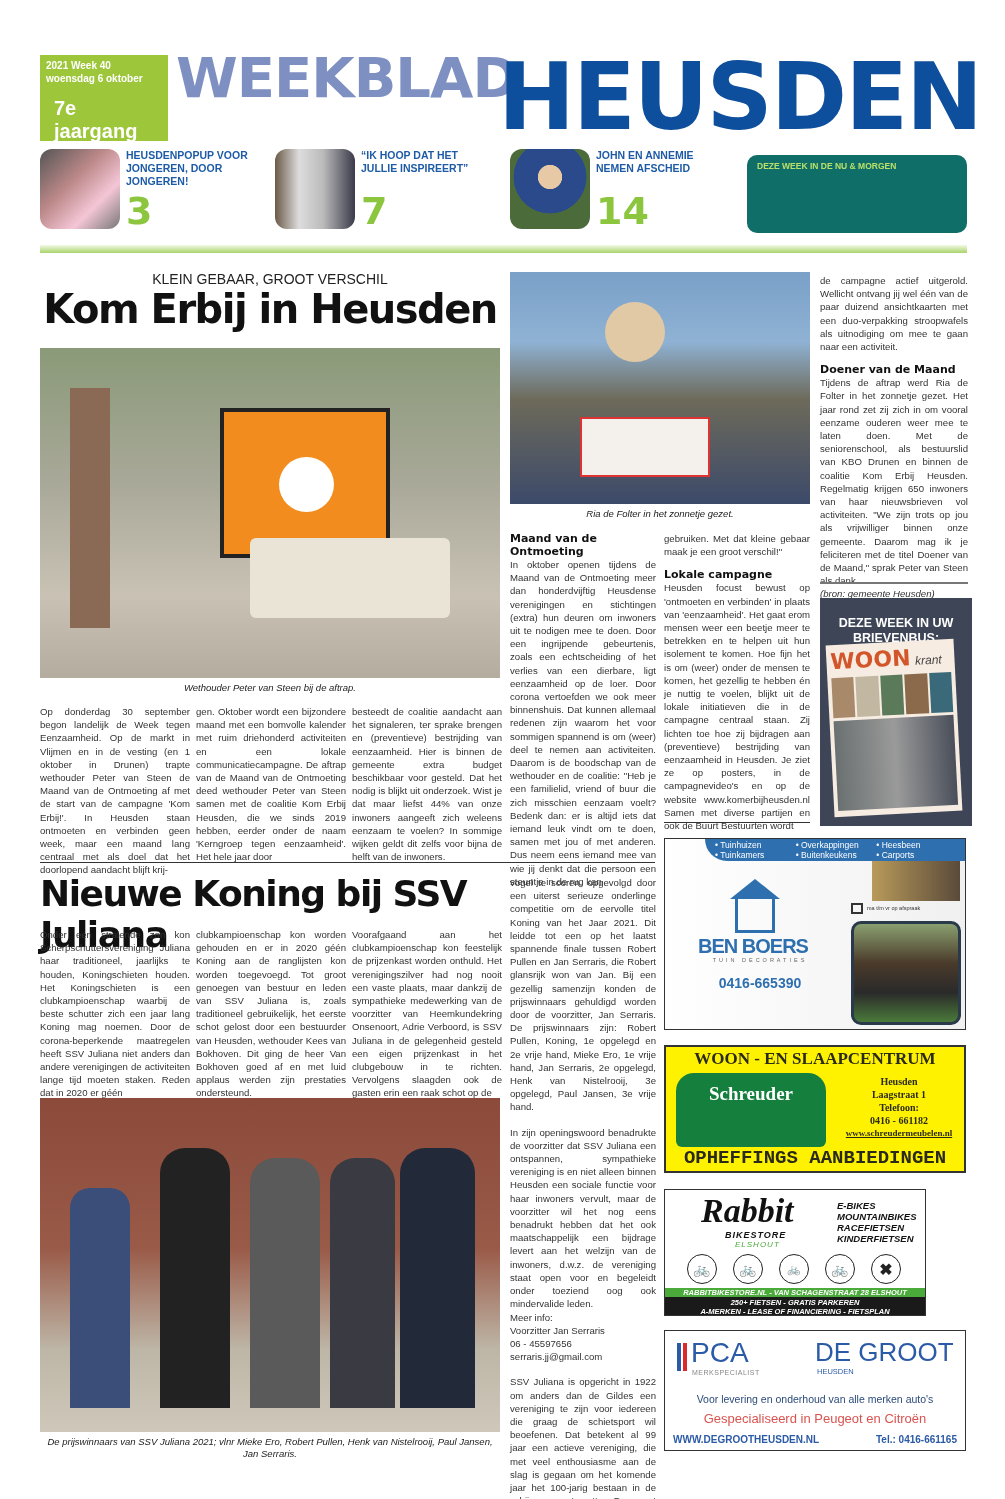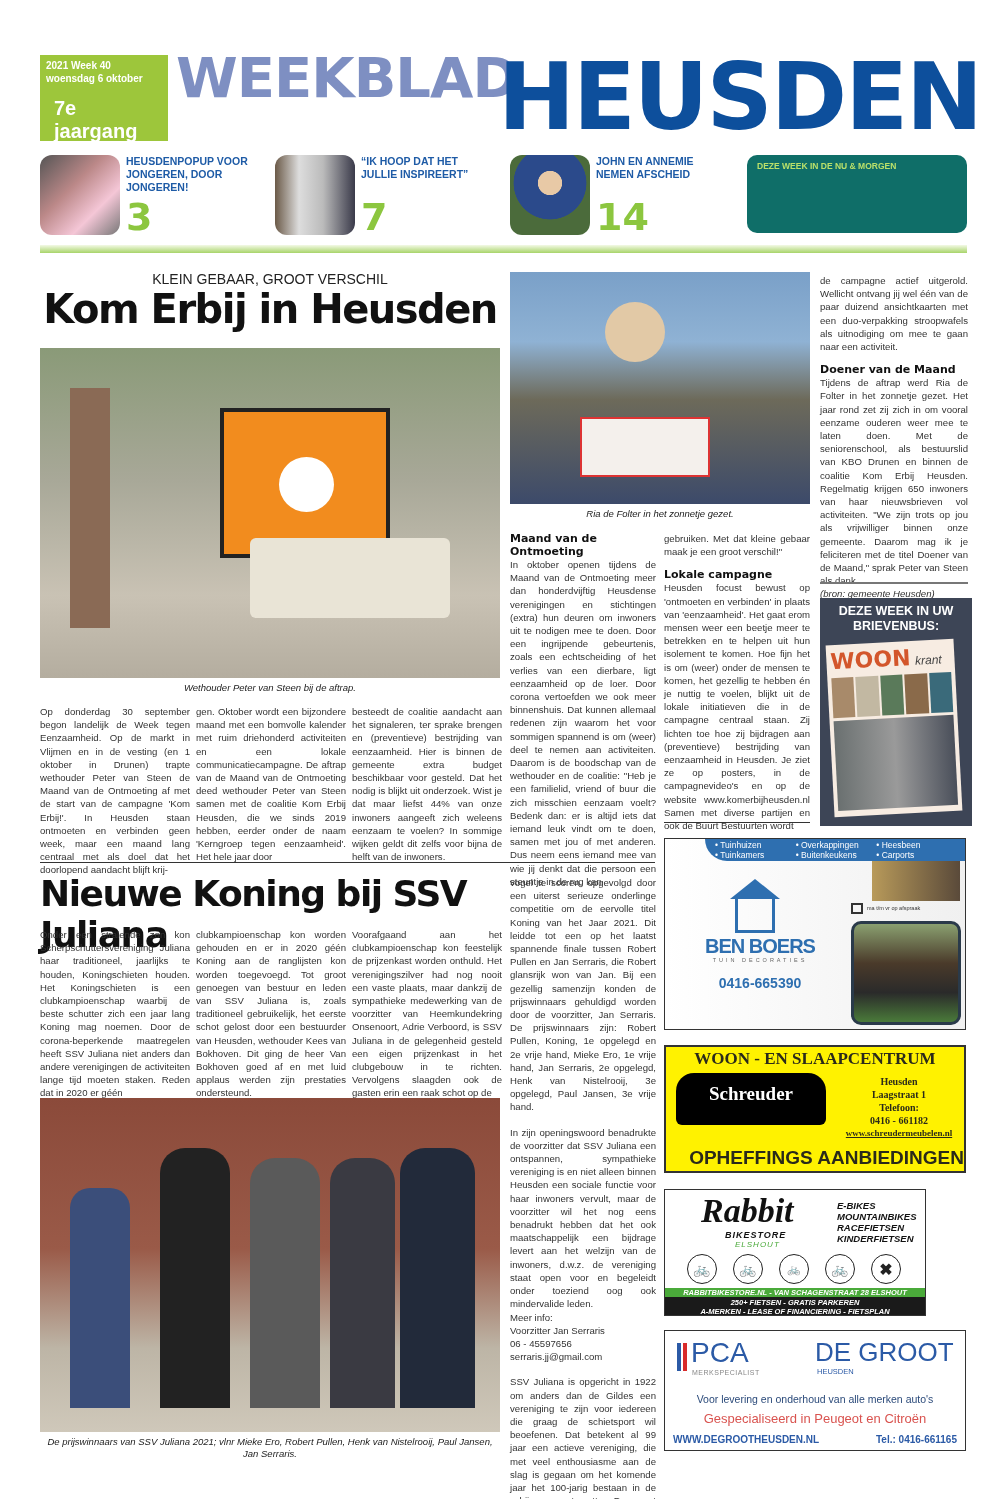--- a/index.html
+++ b/index.html
@@ -4,21 +4,21 @@
 <style>
 *{box-sizing:border-box;margin:0;padding:0}
 body{width:1005px;height:1499px;background:#fff;font-family:"Liberation Sans",sans-serif;color:#222;position:relative;overflow:hidden}
 .abs{position:absolute}
 .datebox{left:40px;top:55px;width:128px;height:86px;background:#9dc63b;color:#fff;padding:4px 6px}
 .datebox .l1{font-size:10px;font-weight:bold;line-height:13px}
 .datebox .l2{font-size:10px;font-weight:bold;line-height:13px}
 .datebox .jaar{font-size:20px;font-weight:bold;margin-top:12px;margin-left:8px}
 .mast-w{left:176px;top:48px;font-family:"DejaVu Sans",sans-serif;font-weight:bold;font-size:56px;color:#7e8fc2;letter-spacing:-1px;line-height:60px}
 .mast-h{left:498px;top:52px;font-family:"DejaVu Sans",sans-serif;font-weight:bold;font-size:92px;color:#0d4f9c;letter-spacing:-2px;line-height:92px;transform:scaleY(1.0)}
-.teaser{top:155px;height:85px}
+.teaser{top:149px;height:85px}
 .thumb{width:80px;height:80px;border-radius:12px;position:absolute;left:0;top:0}
 .t-title{position:absolute;left:86px;top:0;font-size:10.5px;font-weight:bold;color:#1e5ba6;line-height:13px;width:130px}
 .t-num{position:absolute;left:86px;top:42px;font-size:38px;font-weight:bold;color:#8cc63f;line-height:40px;font-family:"DejaVu Sans",sans-serif}
 .promo{left:747px;top:155px;width:220px;height:78px;background:#0f6e68;border-radius:10px;padding:6px 10px;color:#fff}
 .promo .k{font-size:8.5px;font-weight:bold;color:#b9e06a}
 .promo .m{font-size:14px;font-weight:bold;line-height:18px;margin-top:2px}
 .rule-green{left:40px;top:245px;width:927px;height:8px;background:linear-gradient(#f3f9e6,#a8d46a)}
 .kicker{left:40px;top:271px;width:460px;text-align:center;font-size:14px;color:#222}
 .head1{left:40px;top:286px;width:460px;text-align:center;font-size:40px;font-weight:bold;color:#111;font-family:"DejaVu Sans",sans-serif;letter-spacing:-1.5px}
 .photo{background:#9a9a8a;overflow:hidden}
@@ -93,21 +93,21 @@
 <div class="abs hr" style="left:664px;top:822px;width:146px"></div>
 
 <div class="abs" style="left:820px;top:274px;width:148px">
   <div class="col">de campagne actief uitgerold. Wellicht ontvang jij wel één van de paar duizend ansichtkaarten met een duo-verpakking stroopwafels als uitnodiging om mee te gaan naar een activiteit.</div>
   <div class="subhead" style="margin-top:10px">Doener van de Maand</div>
   <div class="col">Tijdens de aftrap werd Ria de Folter in het zonnetje gezet. Het jaar rond zet zij zich in om vooral eenzame ouderen weer mee te laten doen. Met de seniorenschool, als bestuurslid van KBO Drunen en binnen de coalitie Kom Erbij Heusden. Regelmatig krijgen 650 inwoners van haar nieuwsbrieven vol activiteiten. "We zijn trots op jou als vrijwilliger binnen onze gemeente. Daarom mag ik je feliciteren met de titel Doener van de Maand," sprak Peter van Steen als dank.</div>
   <div class="col" style="font-style:italic">(bron: gemeente Heusden)</div>
 </div>
 <div class="abs hr" style="left:820px;top:582px;width:148px;height:2px;background:#777"></div>
 
-<div class="abs" style="left:820px;top:598px;width:152px;height:228px;background:#3d4556;padding:6px">
+<div class="abs" style="left:820px;top:598px;width:152px;height:228px;background:#3d4556;padding:18px">
   <div style="color:#fff;font-weight:bold;font-size:12.5px;text-align:center;line-height:15px">DEZE WEEK IN UW BRIEVENBUS:</div>
   <div style="position:absolute;left:10px;top:44px;width:128px;height:172px;background:#f7ece2;transform:rotate(-3deg);padding:4px">
     <span style="color:#d3562b;font-weight:bold;font-size:22px;font-family:'DejaVu Sans',sans-serif">WOON</span>
     <span style="font-style:italic;font-size:12px;color:#444">krant</span>
     <div style="display:flex;gap:2px;margin-top:4px;height:40px">
       <div style="flex:1;background:#a88a6a"></div>
         <div style="flex:1;background:#c2b8a2"></div>
         <div style="flex:1;background:#5a7a5a"></div>
         <div style="flex:1;background:#8a6a4a"></div>
         <div style="flex:1;background:#3a6a7a"></div>
@@ -146,42 +146,42 @@
   <div style="position:absolute;left:40px;top:0;width:262px;height:22px;background:#2e6fb0;border-radius:0 0 0 30px;display:grid;grid-template-columns:repeat(3,1fr);color:#fff;font-size:8.5px;line-height:10px;padding:1px 10px">
     <span>• Tuinhuizen</span>
     <span>• Overkappingen</span>
     <span>• Heesbeen</span>
     <span>• Tuinkamers</span>
     <span>• Buitenkeukens</span>
     <span>• Carports</span>
   </div>
   <div style="position:absolute;left:70px;top:58px;width:40px;height:36px;border:3px solid #2e6fb0;border-top:none"></div>
   <div style="position:absolute;left:65px;top:40px;width:0;height:0;border-left:25px solid transparent;border-right:25px solid transparent;border-bottom:20px solid #2e6fb0"></div>
-  <div style="position:absolute;left:40px;top:96px;width:110px;text-align:center;color:#2e6fb0;font-weight:bold;font-size:20px;letter-spacing:-1px">BEN BOERS</div>
+  <div style="position:absolute;left:33px;top:96px;width:110px;text-align:center;color:#2e6fb0;font-weight:bold;font-size:20px;letter-spacing:-1px">BEN BOERS</div>
   <div style="position:absolute;left:40px;top:118px;width:110px;text-align:center;color:#666;font-size:5.5px;letter-spacing:3px">TUIN DECORATIES</div>
   <div style="position:absolute;left:40px;top:136px;width:110px;text-align:center;color:#2e6fb0;font-weight:bold;font-size:14px">0416-665390</div>
   <div style="position:absolute;left:207px;top:22px;width:88px;height:40px;background:linear-gradient(90deg,#b89a5a,#5a4a3a)"></div>
   <div style="position:absolute;left:186px;top:64px;width:12px;height:11px;border:2px solid #333"></div>
   <div style="position:absolute;left:202px;top:66px;font-size:5.5px;color:#333">ma t/m vr op afspraak</div>
   <div style="position:absolute;left:186px;top:82px;width:110px;height:104px;background:linear-gradient(180deg,#8aa070,#4a3a2a 40%,#2a2a2a 70%,#4a7a3a);border:3px solid #2a3a4a;border-radius:10px"></div>
 </div>
 
 <div class="abs ad" style="left:664px;top:1045px;width:302px;height:128px;background:#fff200;border:2px solid #333">
   <div style="text-align:center;font-family:'Liberation Serif',serif;font-weight:bold;font-size:17px;color:#2a2a1a;margin-top:2px">WOON - EN SLAAPCENTRUM</div>
-  <div style="position:absolute;left:10px;top:26px;width:150px;height:52px;background:#000000;border-radius:18px 18px 6px 6px">
+  <div style="position:absolute;left:10px;top:26px;width:150px;height:74px;background:#15803d;border-radius:18px 18px 6px 6px">
     <div style="text-align:center;color:#fff;font-family:'Liberation Serif',serif;font-weight:bold;font-size:19px;margin-top:10px">Schreuder</div>
   </div>
   <div style="position:absolute;left:168px;top:28px;width:130px;text-align:center;font-family:'Liberation Serif',serif;font-weight:bold;font-size:10px;line-height:13px;color:#2a2a1a">
     <div>Heusden</div>
     <div>Laagstraat 1</div>
     <div>Telefoon:</div>
     <div>0416 - 661182</div>
     <div style="text-decoration:underline;font-size:9px">www.schreudermeubelen.nl</div>
   </div>
-  <div style="position:absolute;left:0;bottom:2px;width:100%;text-align:right;font-family:Liberation Sans, sans-serif;font-weight:bold;font-size:19px;color:#2a2a1a">OPHEFFINGS AANBIEDINGEN</div>
+  <div style="position:absolute;left:0;bottom:2px;width:100%;text-align:center;font-family:Liberation Mono, monospace;font-weight:bold;font-size:19px;color:#2a2a1a">OPHEFFINGS AANBIEDINGEN</div>
 </div>
 
 <div class="abs ad" style="left:664px;top:1189px;width:262px;height:127px;background:#fff;border:1px solid #333">
   <div style="position:absolute;left:36px;top:2px;font-family:'Liberation Serif',serif;font-style:italic;font-weight:bold;font-size:34px;color:#111">Rabbit</div>
   <div style="position:absolute;left:60px;top:40px;font-style:italic;font-weight:bold;font-size:9px;color:#111;letter-spacing:1px">BIKESTORE</div>
   <div style="position:absolute;left:70px;top:50px;font-style:italic;font-size:8px;color:#4aaa3a;letter-spacing:1px">ELSHOUT</div>
   <div style="position:absolute;left:172px;top:10px;font-style:italic;font-weight:bold;font-size:9.5px;line-height:11px;color:#111">
     <div>E-BIKES</div>
     <div>MOUNTAINBIKES</div>
     <div>RACEFIETSEN</div>

